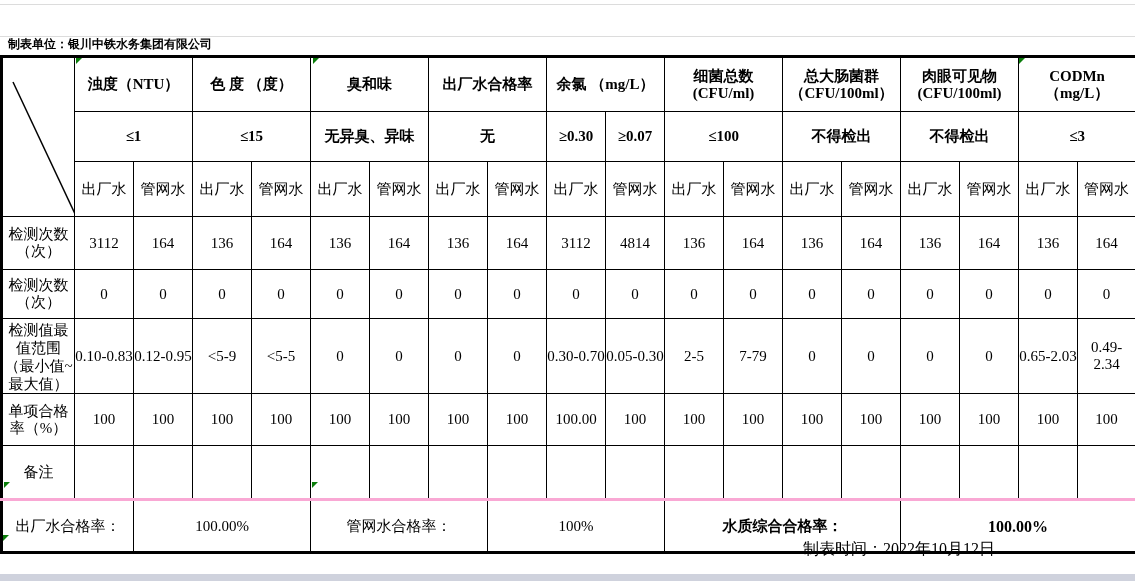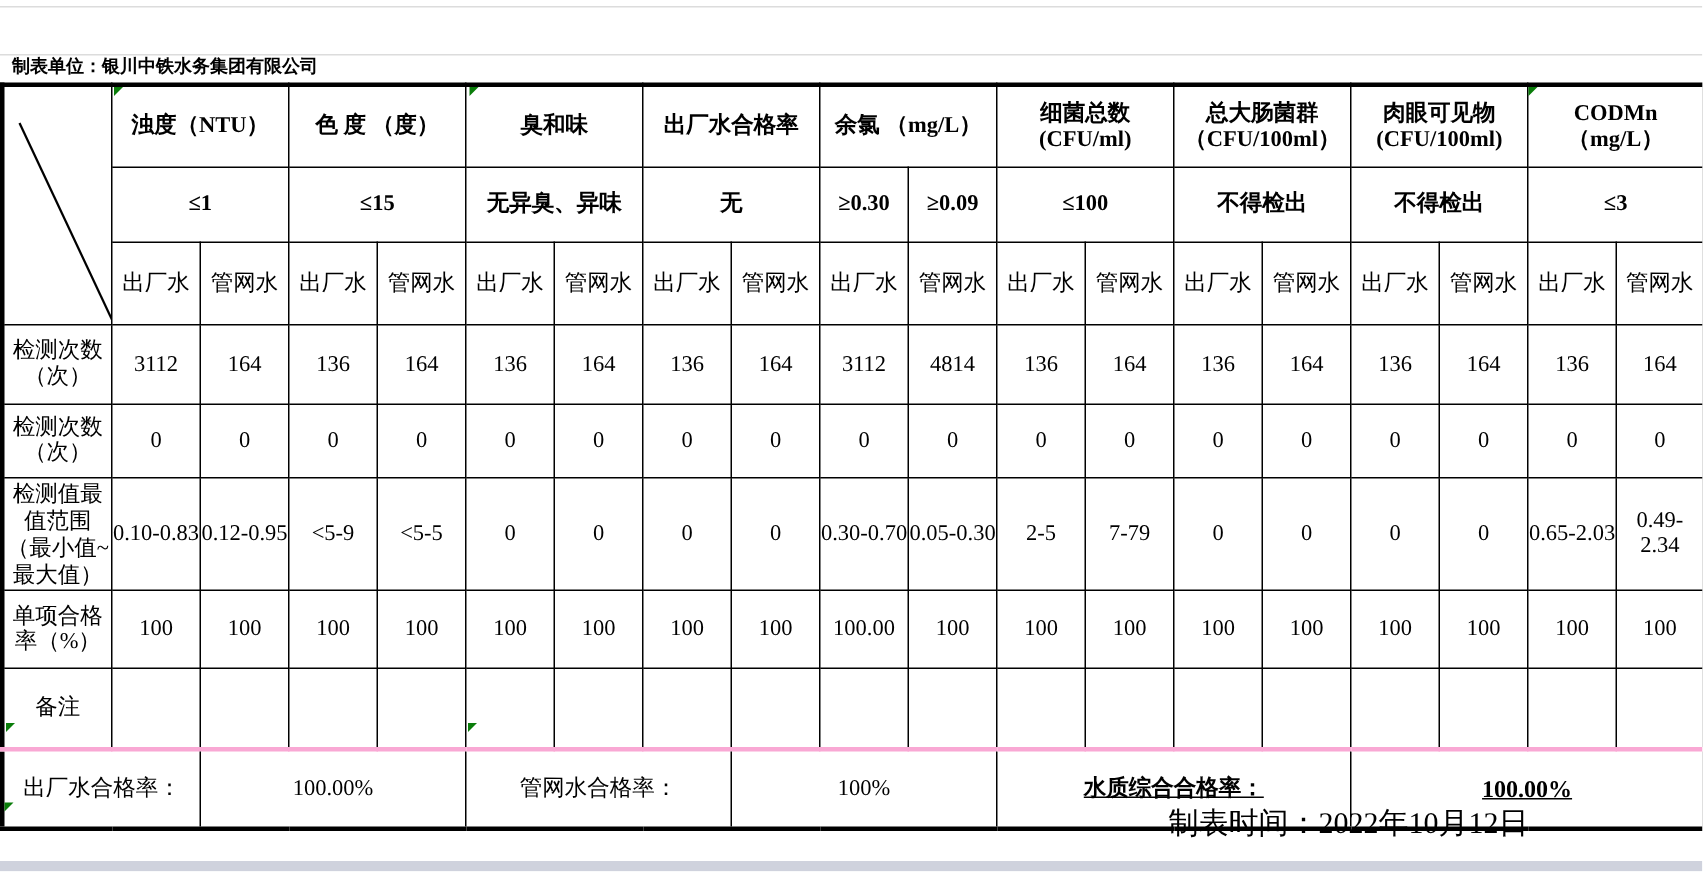--- a/index.html
+++ b/index.html
@@ -19,30 +19,30 @@
   table{
     position:absolute;left:0;top:55px;border-collapse:collapse;table-layout:fixed;
     width:1135px;border:3px solid #000;
   }
   td{
     border:1px solid #000;text-align:center;vertical-align:middle;
     padding:0;overflow:hidden;font-size:15px;line-height:17px;white-space:pre-line;
   }
   td.hdr,td.lim{font-weight:bold;}
   tr.summary td{border-top:3px solid #f9a8d4;border-bottom:3px solid #000;}
-  td.bold{font-weight:bold;font-size:16px;text-decoration:underline;}
+  td.bold{font-weight:bold;font-size:16px;}
   td.corner{position:relative;text-align:left;vertical-align:top;}
   .corner-top{position:absolute;left:2px;top:1px;width:70px;line-height:18px;font-size:15px;}
   .corner-bottom{position:absolute;left:5px;top:78px;font-size:15px;}
   .corner svg{position:absolute;left:0;top:0;}
   td.rowlabel{font-size:15px;margin-top:13px;}
   td.cliplabel{vertical-align:top;line-height:18px;padding-top:2px;}
   .footer{
     position:absolute;left:663px;top:538px;width:472px;height:22px;line-height:22px;
-    text-align:center;font-size:20px;
+    text-align:center;font-size:16px;
   }
   .strip{position:absolute;left:0;bottom:0;width:1135px;height:7px;background:#cfd2dd;}
   .flag{position:absolute;width:0;height:0;border-top:6px solid #0a7d0a;border-right:6px solid transparent;}
 </style>
 </head>
 <body>
 
 <div class="page">
   <div class="gl" style="left:0;top:4px;width:1135px;height:1px;"></div>
   <div class="gl" style="left:0;top:36px;width:1135px;height:1px;"></div>
@@ -89,21 +89,21 @@
 (CFU/100ml)</td>
           <td colspan="2" class="hdr">CODMn
 （mg/L）</td>
         </tr>
         <tr style="height:50px">
           <td colspan="2" class="lim">≤1</td>
           <td colspan="2" class="lim">≤15</td>
           <td colspan="2" class="lim">无异臭、异味</td>
           <td colspan="2" class="lim">无</td>
           <td class="lim">≥0.30</td>
-          <td class="lim">≥0.09</td>
+          <td class="lim">≥0.07</td>
           <td colspan="2" class="lim">≤100</td>
           <td colspan="2" class="lim">不得检出</td>
           <td colspan="2" class="lim">不得检出</td>
           <td colspan="2" class="lim">≤3</td>
         </tr>
         <tr style="height:55px">
           <td>出厂水</td>
           <td>管网水</td>
           <td>出厂水</td>
           <td>管网水</td>

